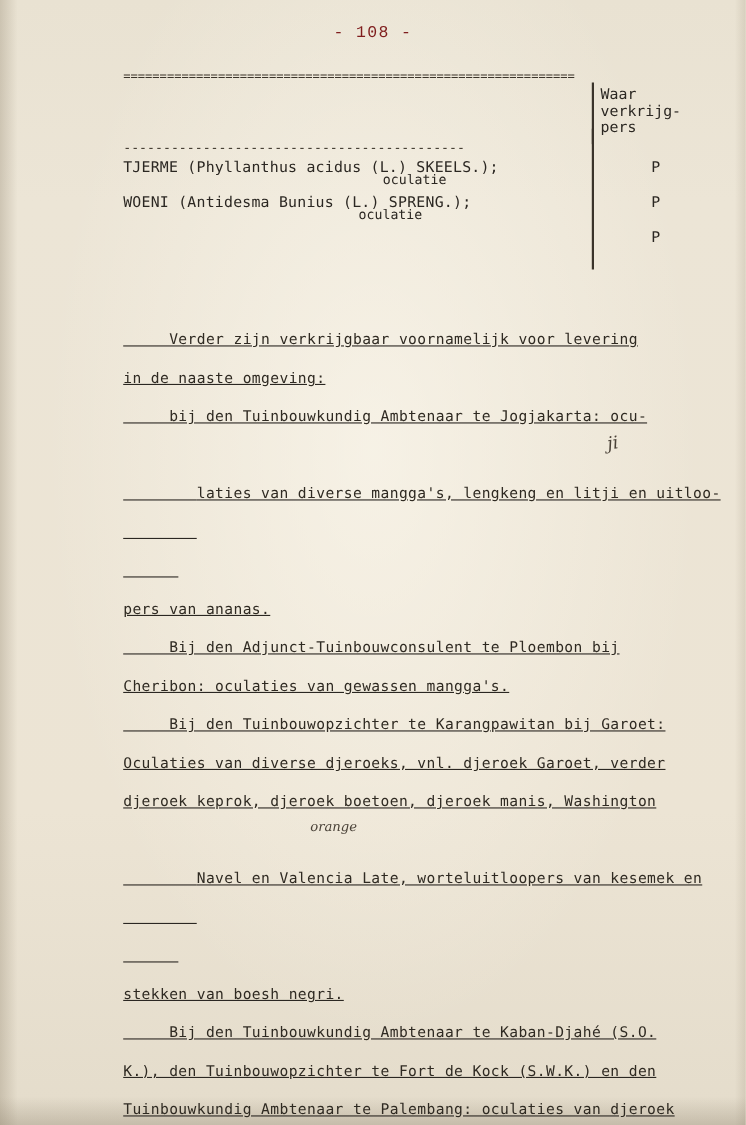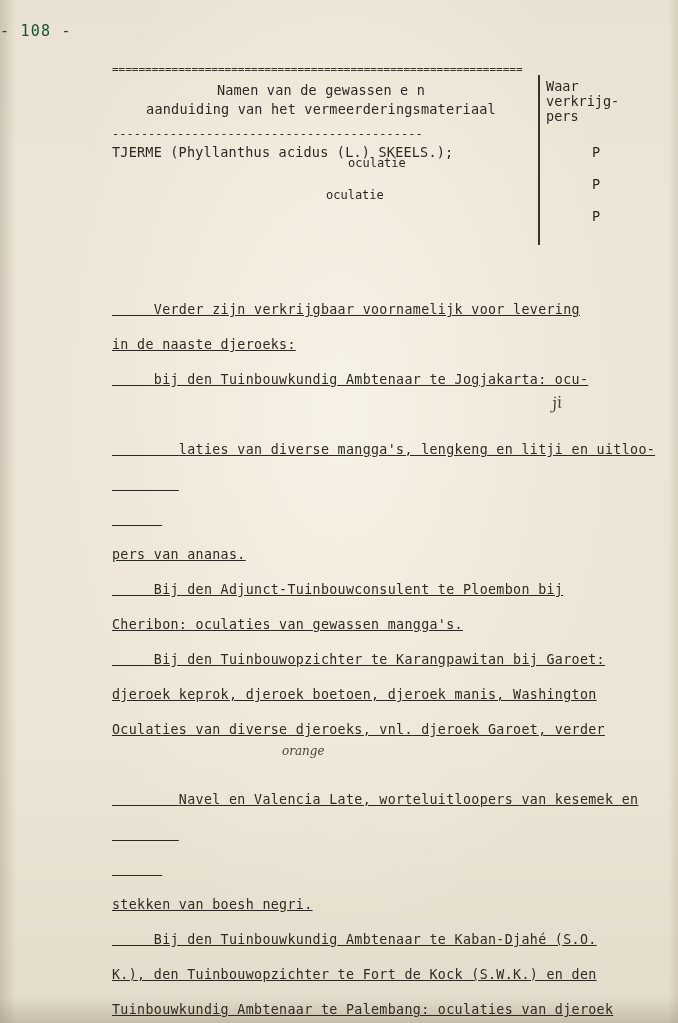--- a/index.html
+++ b/index.html
@@ -42,23 +42,25 @@
     position: absolute;
     inset: 0;
     padding: 0;
   }
 
   .page-number {
     position: absolute;
     top: 22px;
     left: 0;
     width: 100%;
+    text-align: center;
     font-size: 15px;
     letter-spacing: 1.2px;
-    color: #14532d;
+    color: #7f1d1d;
+    font-family: Liberation Mono, monospace;
   }
 
   
   .table-block {
     position: absolute;
     top: 66px;
     left: 112px;
     width: 552px;
   }
   .rule {
@@ -184,79 +186,76 @@
 <div class="sheet">
 
   <div class="page-number">- 108 -</div>
 
   <div class="table-block">
 
     <div class="rule double">==============================================================</div>
 
     <div class="thead">
       <div class="vline" style="left:426px; top:-2px; height:56px;"></div>
-      <div class="left">
-        <div>Namen van de gewassen e n</div>
-        <div>aanduiding van het vermeerderingsmateriaal</div>
-      </div>
       <div class="right">
         <div>Waar</div>
         <div>verkrijg-</div>
         <div>pers</div>
       </div>
     </div>
 
     <div class="dash-rule" style="width:424px;">-------------------------------------------</div>
 
     <div class="tbody" style="">
       <div class="vline" style="left:426px; top:-24px; height:128px;"></div>
 
       <div class="trow">
         <div class="name">TJERME (Phyllanthus acidus (L.) SKEELS.);</div>
         <div class="sub" style="left:236px;">oculatie</div>
         <div class="avail">P</div>
       </div>
 
       <div class="trow">
+        <div class="name">WOENI (Antidesma Bunius (L.) SPRENG.);</div>
         <div class="sub" style="left:214px;">oculatie</div>
         <div class="avail">P</div>
       </div>
 
       <div class="trow">
         <div class="avail">P</div>
       </div>
     </div>
 
   </div>
 
   <div class="body-text">
 
     <div class="para">
       <div class="line">     Verder zijn verkrijgbaar voornamelijk voor levering</div>
-      <div class="line">in de naaste djeroeks:</div>
+      <div class="line">in de naaste omgeving:</div>
     </div>
 
     <div class="para">
       <div class="line">     bij den Tuinbouwkundig Ambtenaar te Jogjakarta: ocu-</div>
       <div class="line">
         <span>laties van diverse mangga's, lengkeng en litji en uitloo-</span>
         <span class="ann ann-litji">ji</span>
       </div>
       <div class="line">pers van ananas.</div>
     </div>
 
     <div class="para">
       <div class="line">     Bij den Adjunct-Tuinbouwconsulent te Ploembon bij</div>
       <div class="line">Cheribon: oculaties van gewassen mangga's.</div>
     </div>
 
     <div class="para">
       <div class="line">     Bij den Tuinbouwopzichter te Karangpawitan bij Garoet:</div>
+      <div class="line">Oculaties van diverse djeroeks, vnl. djeroek Garoet, verder</div>
       <div class="line">djeroek keprok, djeroek boetoen, djeroek manis, Washington</div>
-      <div class="line">Oculaties van diverse djeroeks, vnl. djeroek Garoet, verder</div>
       <div class="line">
         <span>Navel en Valencia Late, worteluitloopers van kesemek en</span>
         <span class="ann ann-orange">orange</span>
       </div>
       <div class="line">stekken van boesh negri.</div>
     </div>
 
     <div class="para">
       <div class="line">     Bij den Tuinbouwkundig Ambtenaar te Kaban-Djahé (S.O.</div>
       <div class="line">K.), den Tuinbouwopzichter te Fort de Kock (S.W.K.) en den</div>

